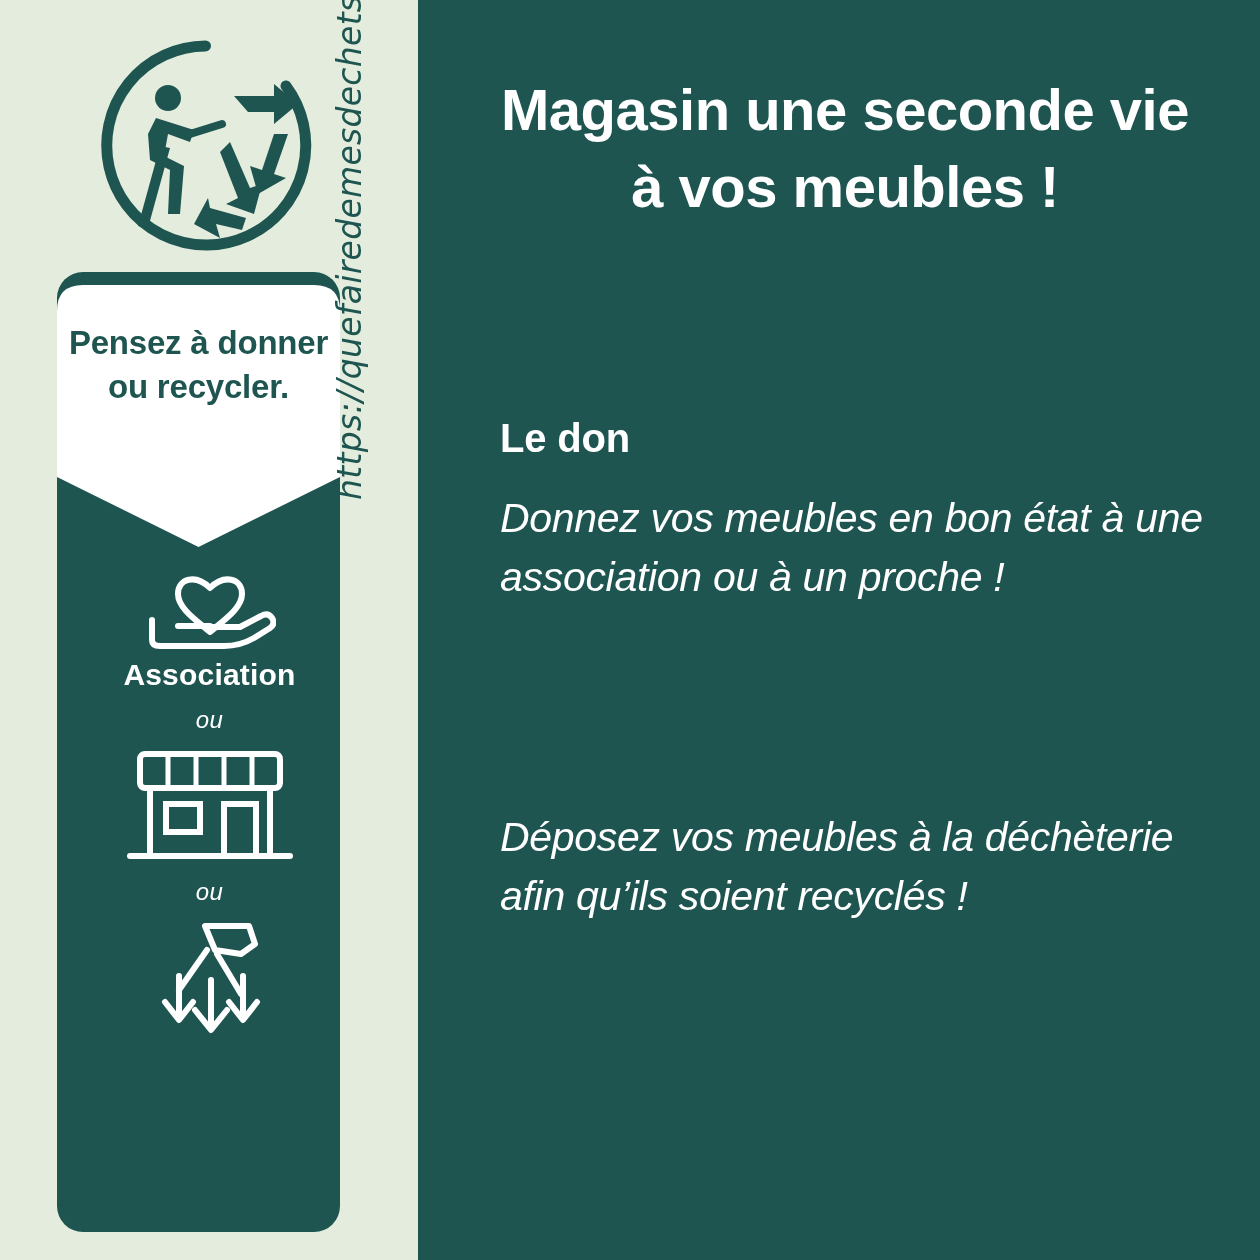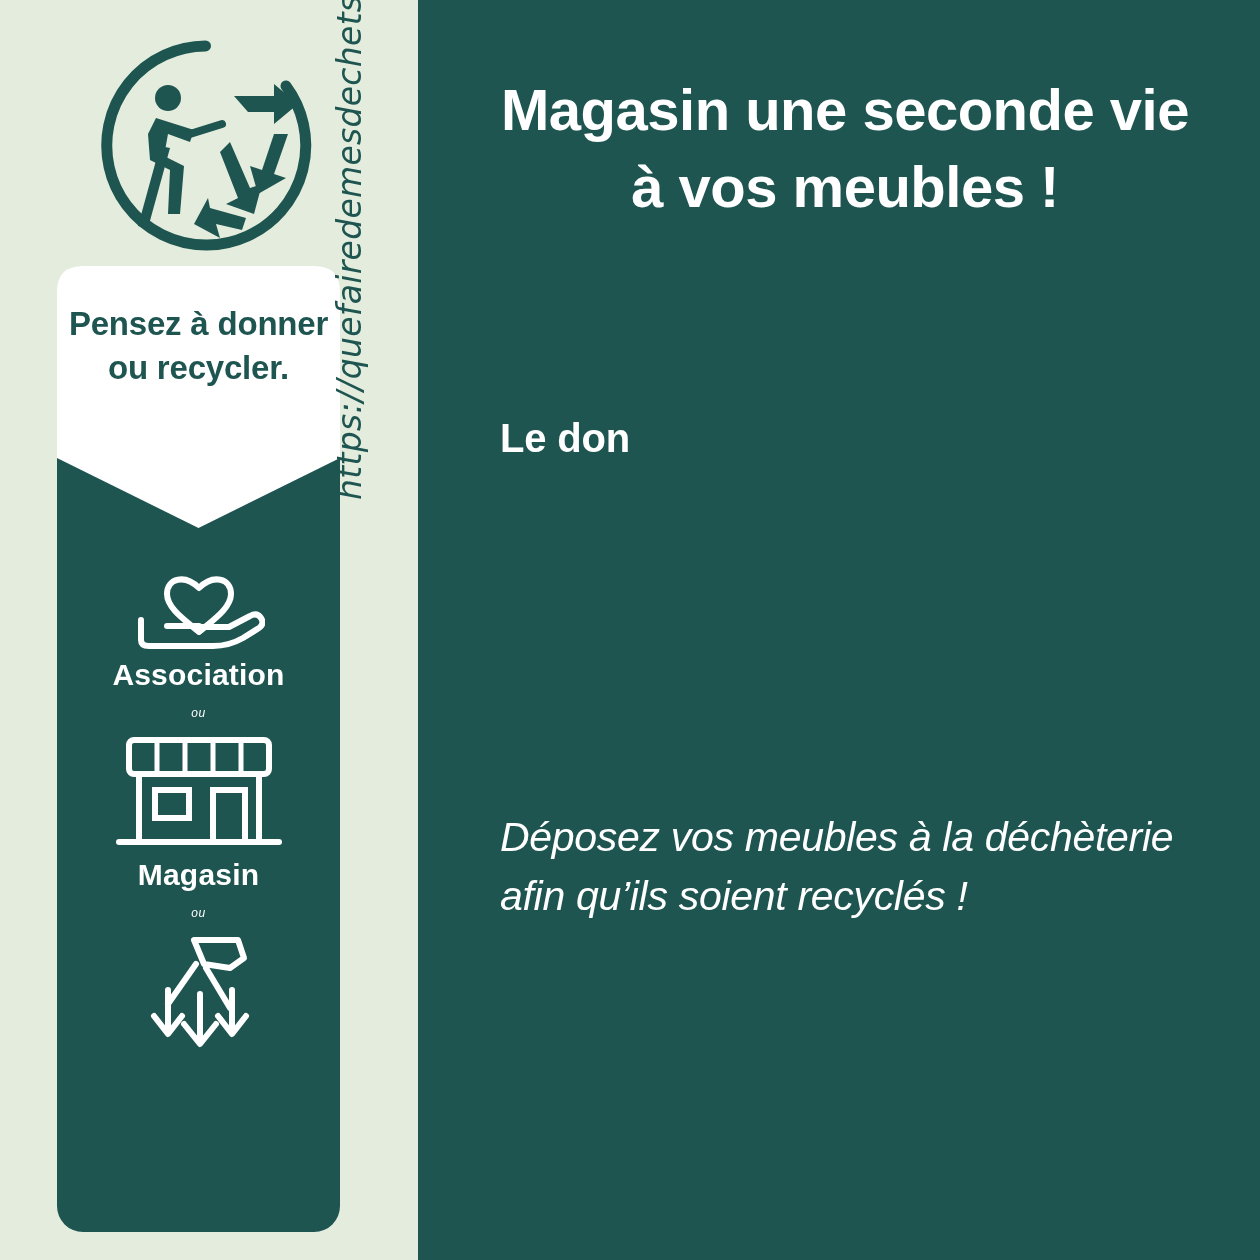--- a/index.html
+++ b/index.html
@@ -58,21 +58,21 @@
     width: 283px;
     height: 960px;
     background: #1e5550;
     border-radius: 26px;
   }
 
   
   .banner {
     position: absolute;
     left: 57px;
-    top: 266px;
+    top: 285px;
     width: 283px;
     height: 262px;
     padding-left: 16px;
   }
   .banner-shape {
     position: absolute;
     inset: 0;
   }
   .banner-text {
     position: absolute;
@@ -83,21 +83,21 @@
     color: #1e5550;
     font-weight: bold;
     font-size: 33px;
     line-height: 1.32;
     letter-spacing: -0.2px;
   }
 
   
   .steps {
     position: absolute;
-    left: 57px;
+    left: 68px;
     top: 540px;
     width: 303px;
   }
   .step {
     width: 283px;
     text-align: center;
     color: #ffffff;
   }
   .step-icon {
     display: block;
@@ -108,21 +108,21 @@
     font-weight: bold;
     font-size: 30px;
     letter-spacing: 0.2px;
     margin-top: 8px;
   }
   .step-sep {
     display: block;
     width: 283px;
     text-align: center;
     color: #ffffff;
-    font-size: 12px;
+    font-size: 24px;
     font-style: italic;
     margin: 14px 0 14px 0;
     letter-spacing: 0.5px;
   }
 
   
   .url-vertical {
     position: absolute;
     left: 330px;
     top: 500px;
@@ -223,21 +223,20 @@
 
     <div class="step">
       <svg class="step-icon" width="168" height="116" viewBox="0 0 168 116" aria-hidden="true">
         <rect x="14" y="6" width="140" height="34" rx="5" fill="none" stroke="#ffffff" stroke-width="6"></rect>
         <path d="M42 6 L42 40 M70 6 L70 40 M98 6 L98 40 M126 6 L126 40" stroke="#ffffff" stroke-width="5"></path>
         <path d="M24 40 L24 106 M144 40 L144 106" stroke="#ffffff" stroke-width="6" stroke-linecap="round"></path>
         <path d="M4 108 L164 108" stroke="#ffffff" stroke-width="6" stroke-linecap="round"></path>
         <rect x="40" y="56" width="34" height="28" fill="none" stroke="#ffffff" stroke-width="6"></rect>
         <rect x="98" y="56" width="32" height="52" fill="none" stroke="#ffffff" stroke-width="6"></rect>
       </svg>
-      <span class="step-label">Magasin</span>
       <span class="step-sep">ou</span>
     </div>
 
     <div class="step">
       <svg class="step-icon" width="130" height="120" viewBox="0 0 130 120" aria-hidden="true">
         <path d="M60 6 L104 6 L110 24 L96 34 L70 30 Z" fill="none" stroke="#ffffff" stroke-width="6" stroke-linejoin="round"></path>
         <path d="M62 30 L34 70 M72 34 L96 74" stroke="#ffffff" stroke-width="6" stroke-linecap="round"></path>
         <path d="M34 56 L34 96 M20 82 L34 100 L48 82" fill="none" stroke="#ffffff" stroke-width="6" stroke-linecap="round" stroke-linejoin="round"></path>
         <path d="M66 60 L66 106 M50 90 L66 110 L82 90" fill="none" stroke="#ffffff" stroke-width="6" stroke-linecap="round" stroke-linejoin="round"></path>
         <path d="M98 56 L98 96 M84 82 L98 100 L112 82" fill="none" stroke="#ffffff" stroke-width="6" stroke-linecap="round" stroke-linejoin="round"></path>
@@ -248,19 +247,20 @@
 
   <div class="url-vertical">https://quefairedemesdechets.fr</div>
 
   <div class="headline">
     <span>Magasin une seconde vie</span><br>
     <span>à vos meubles !</span>
   </div>
 
   <div class="block block-1">
     <p class="block-title">Le don</p>
+    <p class="block-body">Donnez vos meubles en bon état à une association ou à un proche !</p>
   </div>
 
   <div class="block block-2">
     <p class="block-body">Déposez vos meubles à la déchèterie afin qu’ils soient recyclés !</p>
   </div>
 
 </div>
 
 </body></html>

